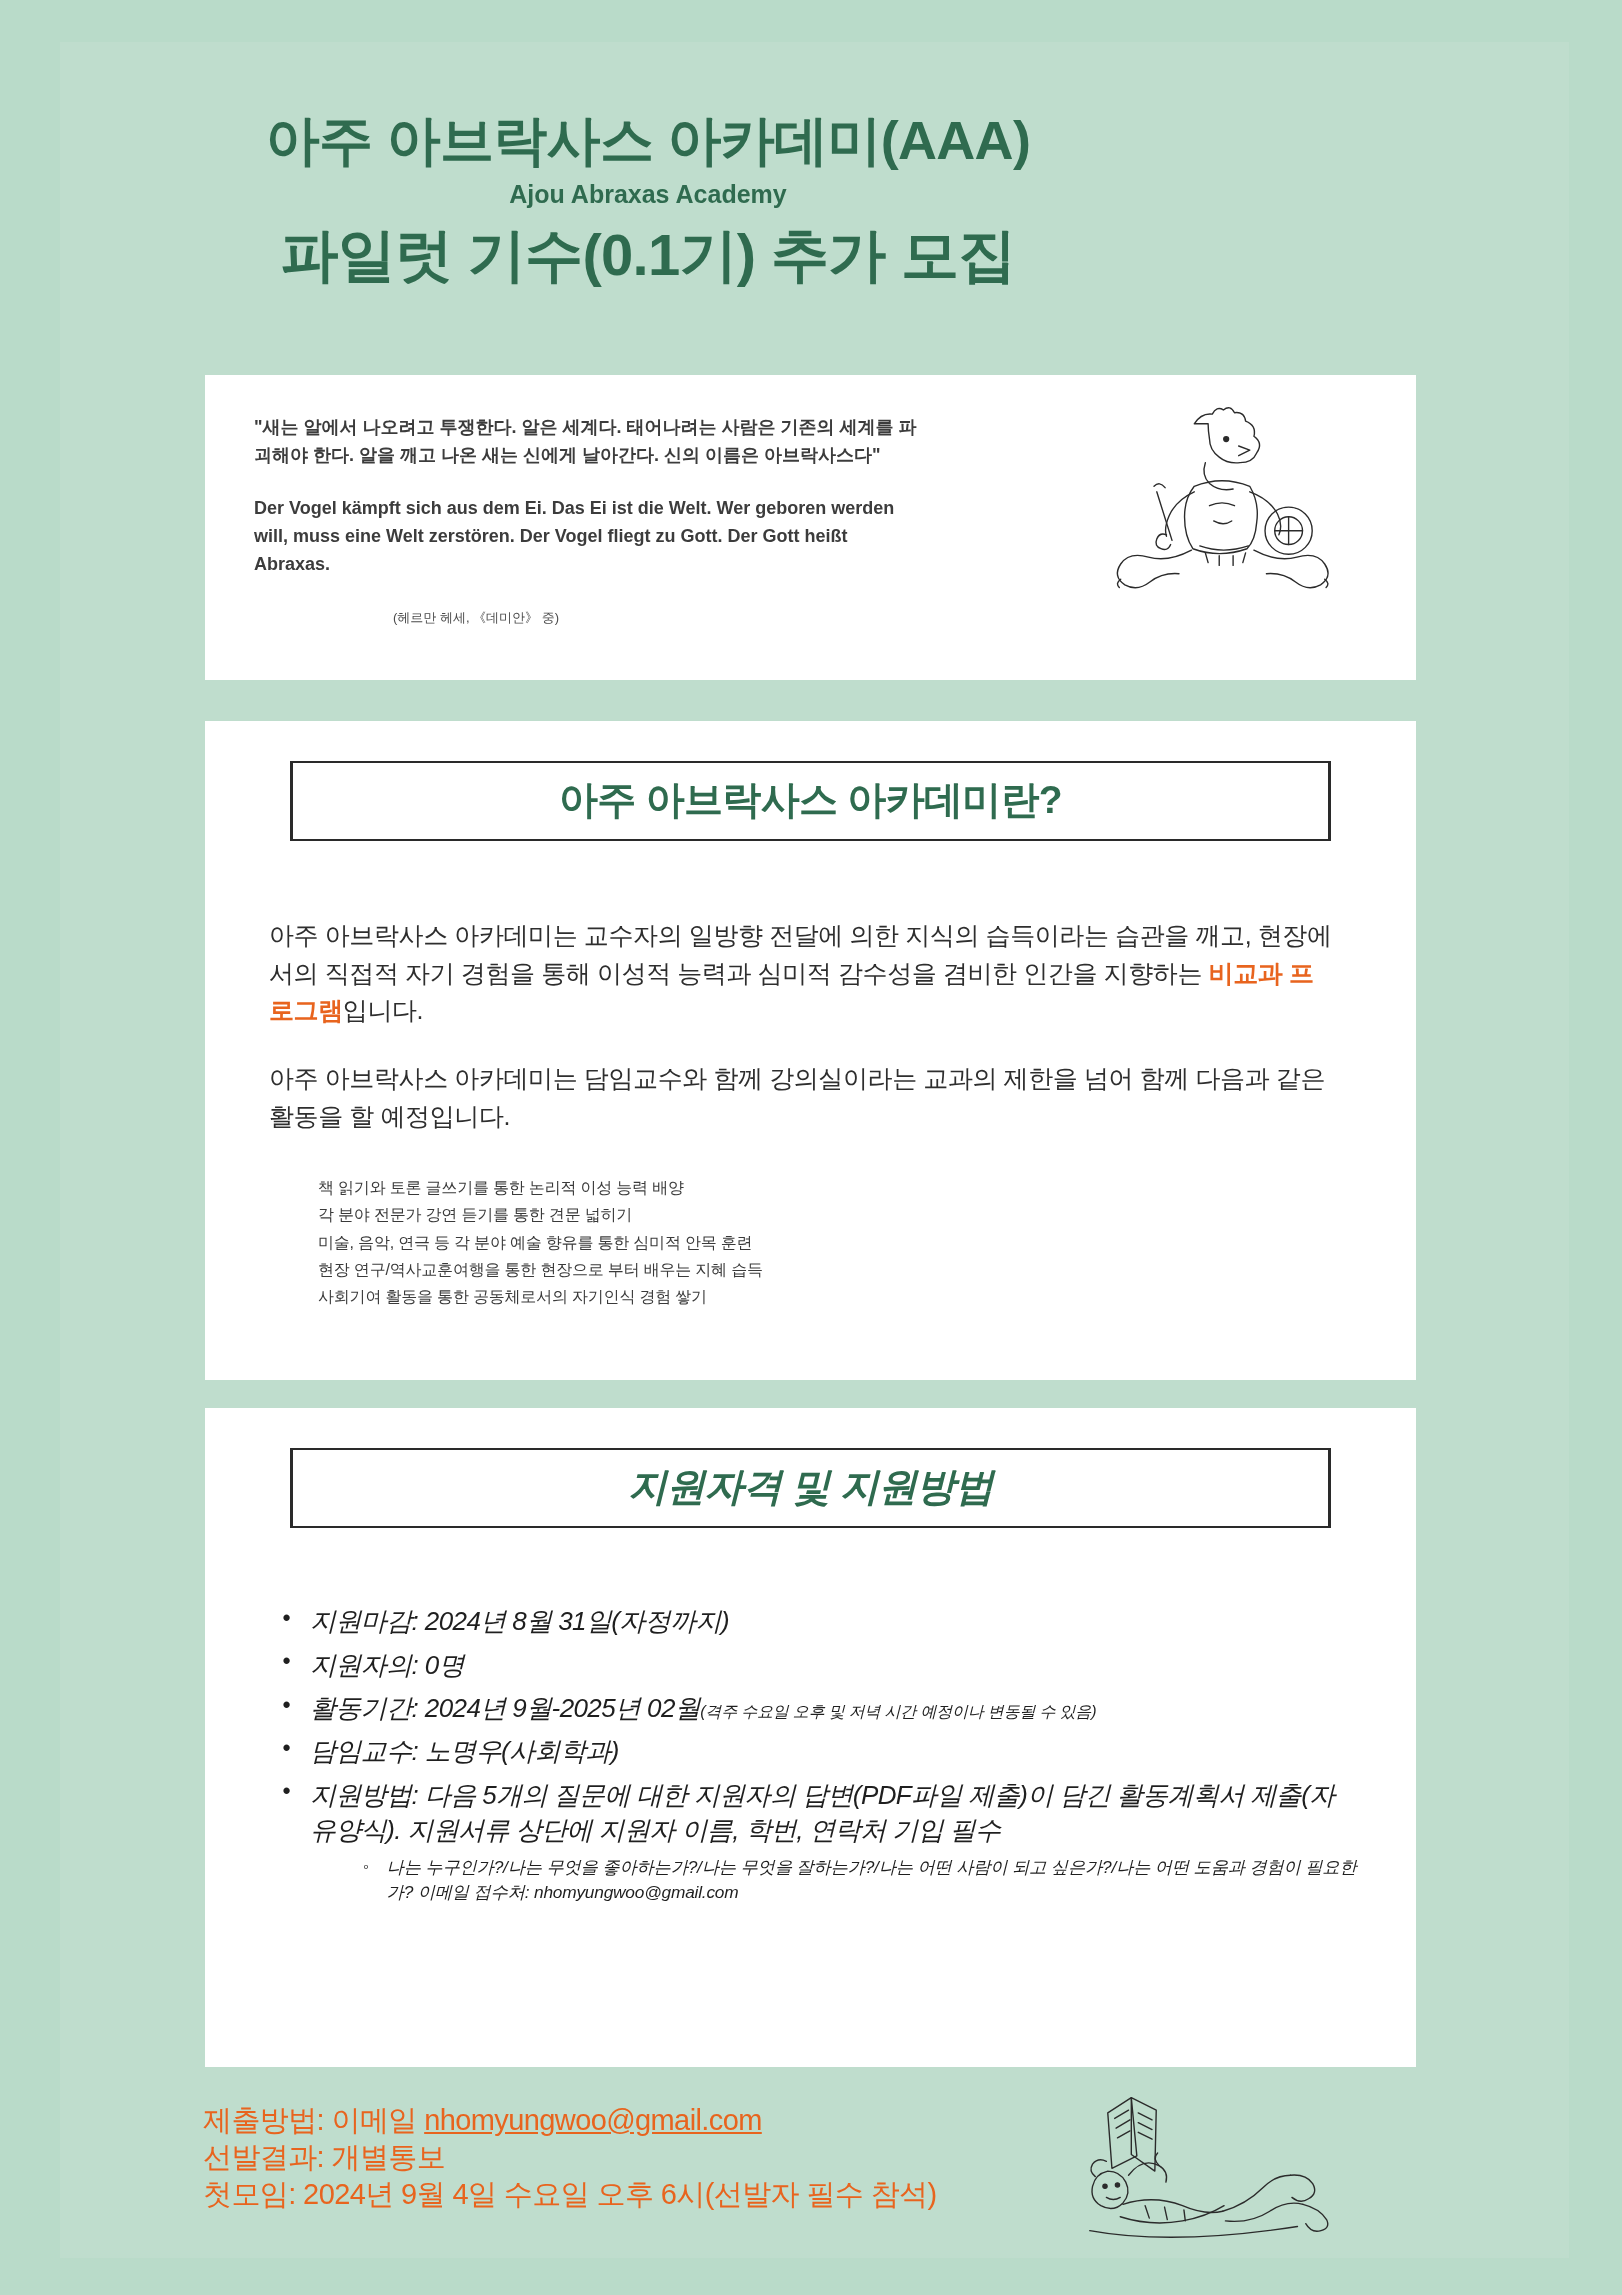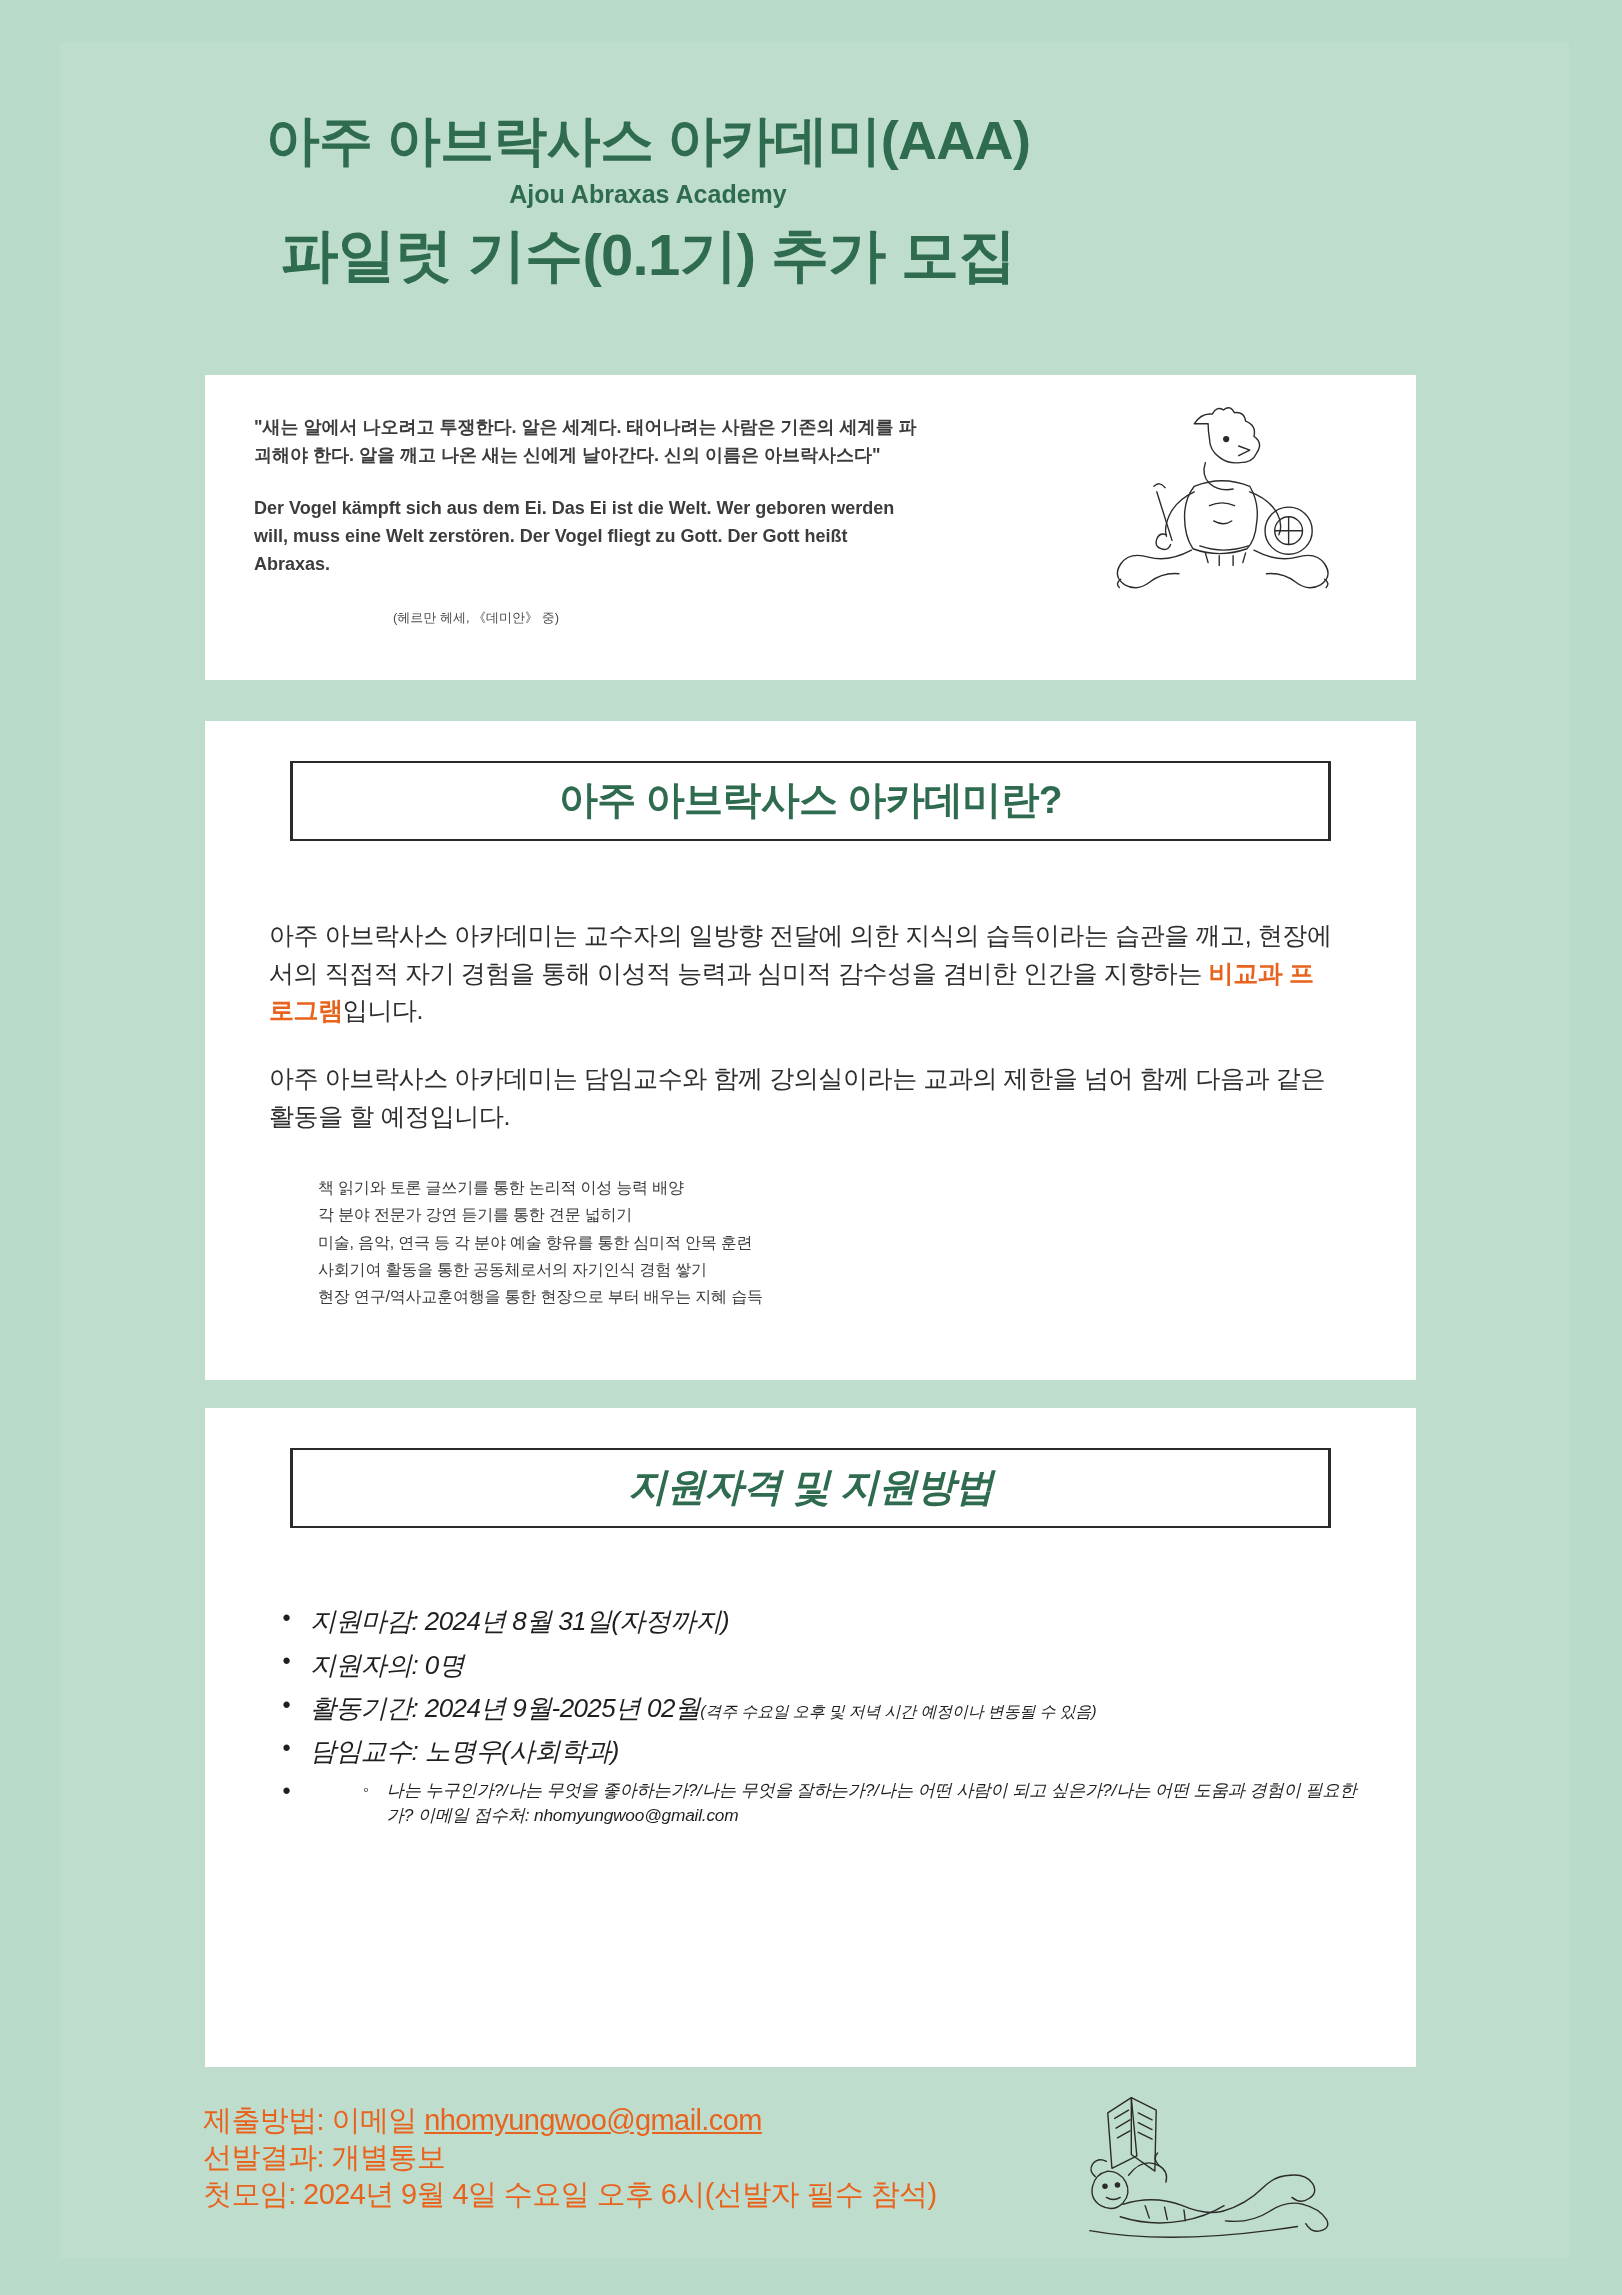--- a/index.html
+++ b/index.html
@@ -301,22 +301,22 @@
     <div class="section-heading-box">
       <span class="section-heading">아주 아브락사스 아카데미란?</span>
     </div>
     <div class="about-body">
       <div class="about-para"><span>아주 아브락사스 아카데미는 교수자의 일방향 전달에 의한 지식의 습득이라는 습관을 깨고, 현장에서의 직접적 자기 경험을 통해 이성적 능력과 심미적 감수성을 겸비한 인간을 지향하는 </span><span class="hl-orange">비교과 프로그램</span><span>입니다.</span></div>
       <div class="about-para second">아주 아브락사스 아카데미는 담임교수와 함께 강의실이라는 교과의 제한을 넘어 함께 다음과 같은 활동을 할 예정입니다.</div>
       <ul class="about-list">
         <li>책 읽기와 토론 글쓰기를 통한 논리적 이성 능력 배양</li>
         <li>각 분야 전문가 강연 듣기를 통한 견문 넓히기</li>
         <li>미술, 음악, 연극 등 각 분야 예술 향유를 통한 심미적 안목 훈련</li>
+        <li>현장 연구/역사교훈여행을 통한 현장으로 부터 배우는 지혜 습득</li>
         <li>사회기여 활동을 통한 공동체로서의 자기인식 경험 쌓기</li>
-        <li>현장 연구/역사교훈여행을 통한 현장으로 부터 배우는 지혜 습득</li>
       </ul>
     </div>
   </div>
 
   <div class="card apply-card">
     <div class="section-heading-box">
       <span class="section-heading">지원자격 및 지원방법</span>
     </div>
     <div class="apply-body">
       <ul class="apply-list">
@@ -326,20 +326,21 @@
         <li>
           <span>지원자의: 0명</span>
         </li>
         <li>
           <span>활동기간: 2024년 9월-2025년 02월</span><span class="inline-small">(격주 수요일 오후 및 저녁 시간 예정이나 변동될 수 있음)</span>
         </li>
         <li>
           <span>담임교수: 노명우(사회학과)</span>
         </li>
         <li>
+          <span>지원방법: 다음 5개의 질문에 대한 지원자의 답변(PDF파일 제출)이 담긴 활동계획서 제출(자유양식). 지원서류 상단에 지원자 이름, 학번, 연락처 기입 필수</span>
           <div class="sub-bullet">나는 누구인가?/나는 무엇을 좋아하는가?/나는 무엇을 잘하는가?/나는 어떤 사람이 되고 싶은가?/나는 어떤 도움과 경험이 필요한가? 이메일 접수처: nhomyungwoo@gmail.com</div>
         </li>
       </ul>
     </div>
   </div>
 
   <div class="footer">
     <div class="footer-line"><span>제출방법: 이메일 </span><a class="footer-link" href="#">nhomyungwoo@gmail.com</a></div>
     <div class="footer-line">선발결과: 개별통보</div>
     <div class="footer-line">첫모임: 2024년 9월 4일 수요일 오후 6시(선발자 필수 참석)</div>

